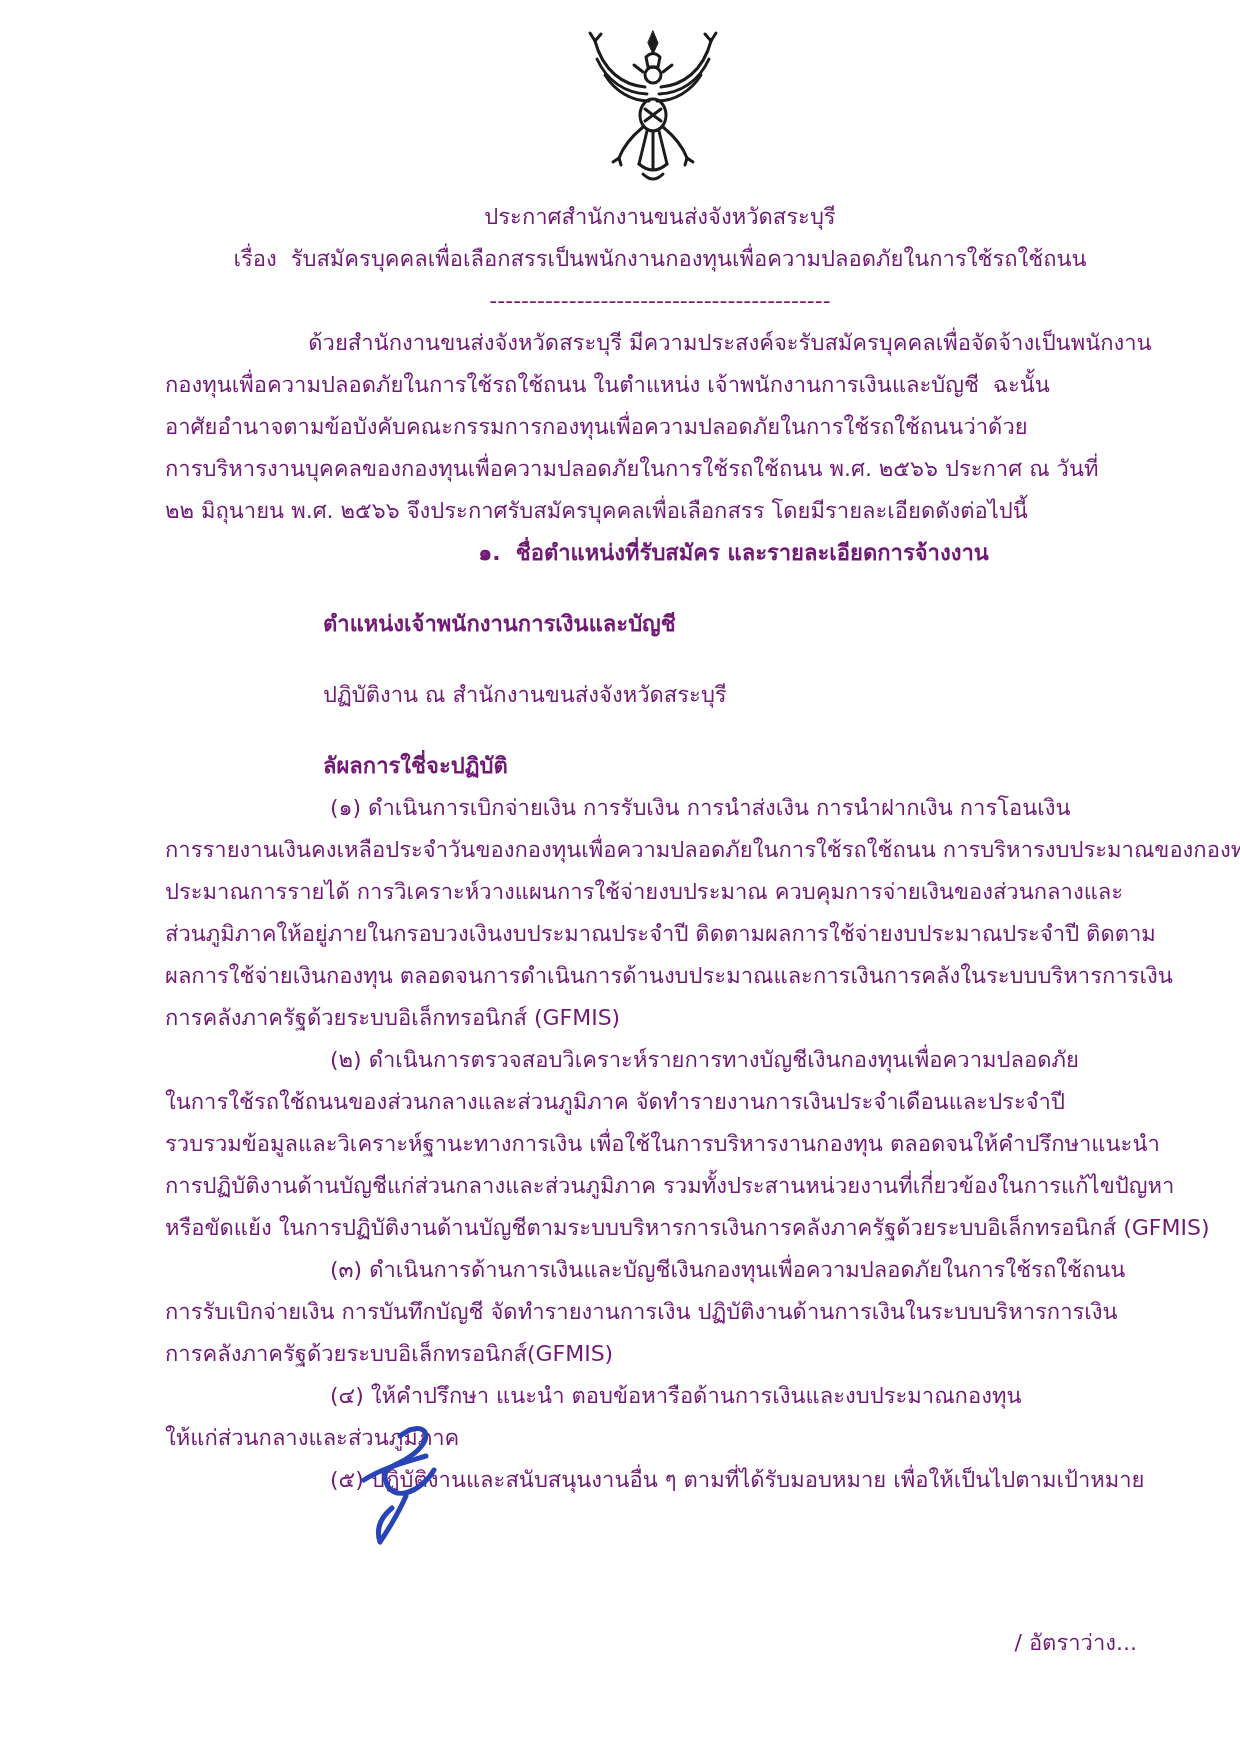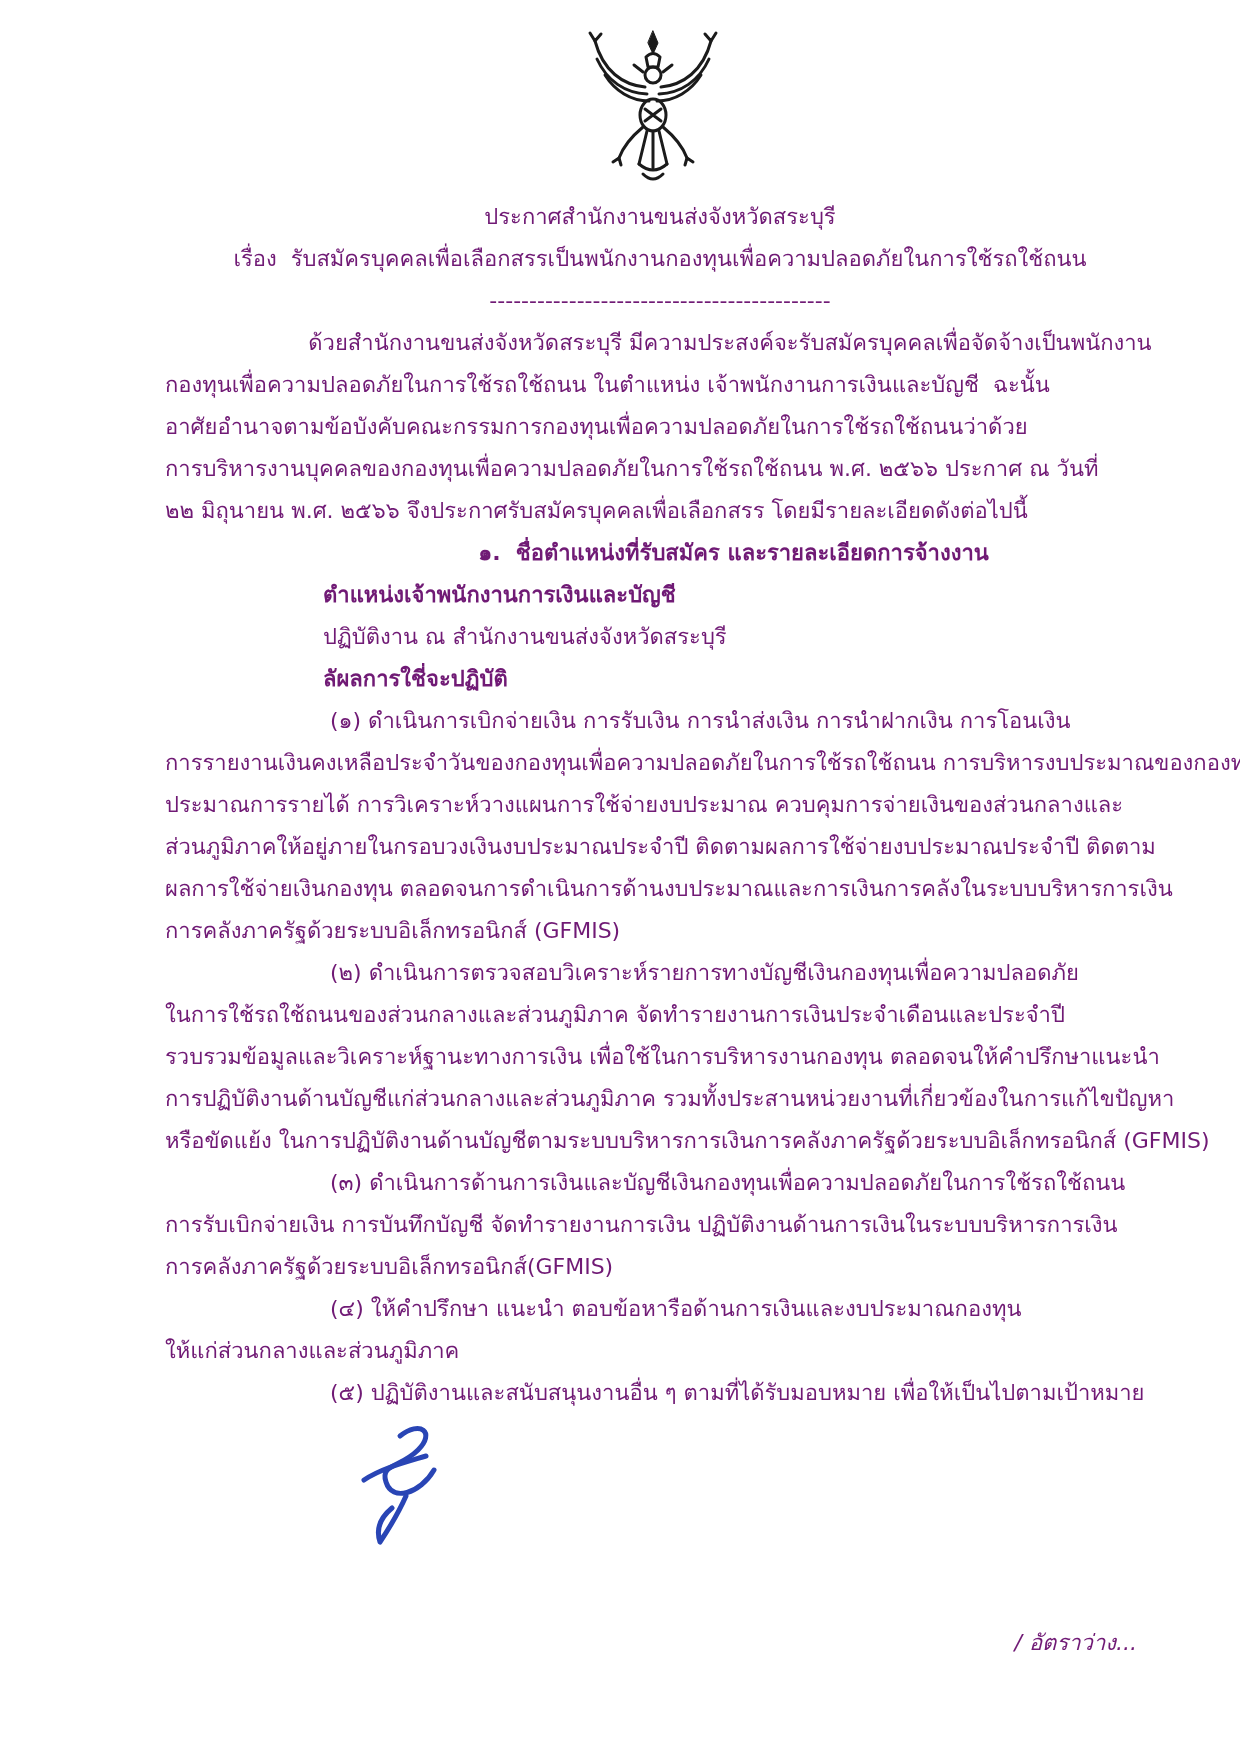--- a/index.html
+++ b/index.html
@@ -12,25 +12,25 @@
     font-size:22px;
     overflow:hidden;
   }
   .emblem{position:absolute;left:573px;top:26px;width:160px;height:162px;}
   .flow{position:absolute;left:165px;top:196px;width:1015px;}
   .line{height:42px;line-height:42px;white-space:pre;font-size:22px;}
   .center{text-align:center;padding-right:25px;}
   .b{font-weight:bold;}
   .ind1{padding-left:115px;text-align:center;}
   .ind-h{padding-left:122px;text-align:center;}
-  .ind-s{padding-left:158px;}
+  .ind-s{padding-left:158px;margin-top:29px;}
   .ind-d{padding-left:165px;}
   .divider{letter-spacing:0px;}
   .sign{position:absolute;left:338px;top:1418px;width:140px;height:140px;}
-  .footer{position:absolute;top:1622px;right:103px;height:42px;line-height:42px;font-size:22px;white-space:pre;font-style:italic;}
+  .footer{position:absolute;top:1622px;right:103px;height:42px;line-height:42px;font-size:22px;white-space:pre;}
 </style>
 </head>
 <body>
 
 <div class="page">
 
   <svg class="emblem" viewBox="0 0 160 160">
     <g fill="none" stroke="#1b1b1b" stroke-width="3" stroke-linecap="round" stroke-linejoin="round">
       <path d="M80 4 L85 16 L80 27 L75 16 Z" fill="#1b1b1b" stroke-width="1"></path>
       <path d="M73 30 Q80 23 87 30 L85 40 L75 40 Z"></path>

